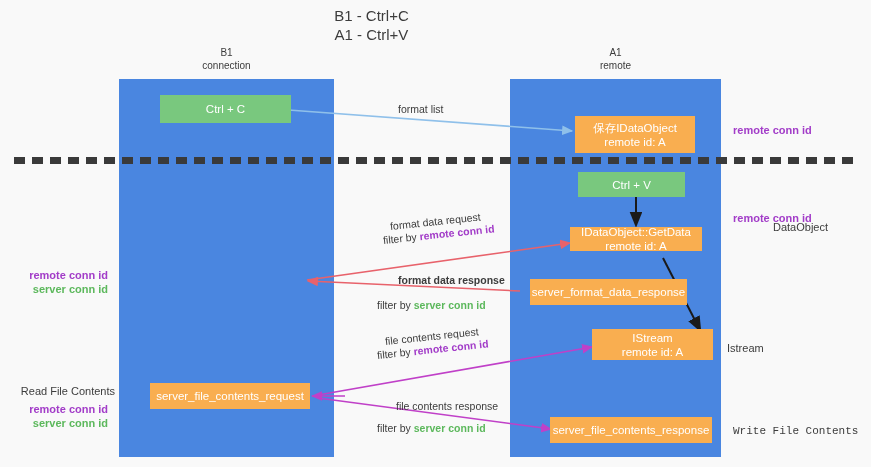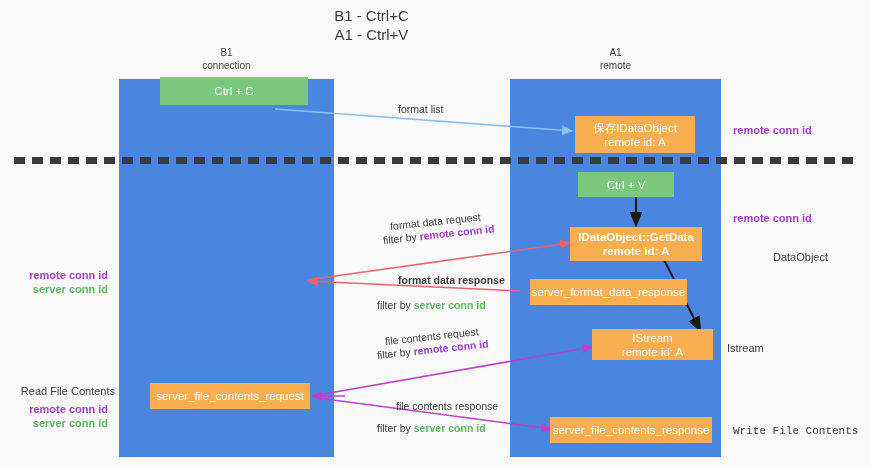--- a/index.html
+++ b/index.html
@@ -110,28 +110,28 @@
 
     <line x1="663" y1="258" x2="700" y2="330" stroke="#1a1a1a" stroke-width="2" marker-end="url(#ah-blk)"></line>
 
     <line x1="318" y1="395" x2="592" y2="347" stroke="#c040c8" stroke-width="1.6" marker-end="url(#ah-mag)"></line>
 
     <line x1="318" y1="398" x2="551" y2="429" stroke="#c040c8" stroke-width="1.6" marker-end="url(#ah-mag)"></line>
 
     <line x1="345" y1="396" x2="312" y2="396" stroke="#c040c8" stroke-width="1.6" marker-end="url(#ah-mag)"></line>
   </svg>
 
-  <div class="node green" style="left:160px;top:77px;width:148px;height:28px;">Ctrl + C</div>
+  <div class="node green" style="left:160px;top:95px;width:131px;height:28px;">Ctrl + C</div>
 
   <div class="node orange" style="left:575px;top:116px;width:120px;height:37px;">保存IDataObject
 remote id: A</div>
 
-  <div class="node green" style="left:578px;top:172px;width:96px;height:25px;">Ctrl + V</div>
+  <div class="node green" style="left:578px;top:172px;width:107px;height:25px;">Ctrl + V</div>
 
-  <div class="node orange" style="left:570px;top:227px;width:132px;height:34px;font-weight:bold;">IDataObject::GetData
+  <div class="node orange" style="left:570px;top:227px;width:132px;height:24px;">IDataObject::GetData
 remote id: A</div>
 
 
   <div class="node orange" style="left:514px;top:279px;width:157px;height:26px;margin-left:16px;">server_format_data_response</div>
 
   <div class="node orange" style="left:592px;top:329px;width:121px;height:31px;">IStream
 remote id: A</div>
 
   <div class="node orange" style="left:150px;top:383px;width:160px;height:26px;">server_file_contents_request</div>
 
@@ -155,21 +155,21 @@
   </div>
 
   <div class="edge-lbl" style="left:396px;top:399px;">file contents response</div>
   <div class="edge-lbl" style="left:377px;top:421px;">
     <span>filter by </span><span class="hi-green">server conn id</span>
   </div>
 
   <div class="lbl purple right" style="left:733px;top:123px;">remote conn id</div>
 
   <div class="lbl purple right" style="left:733px;top:211px;">remote conn id</div>
-  <div class="lbl dark right" style="left:733px;top:250px;padding-left:40px;">DataObject</div>
+  <div class="lbl dark right" style="left:733px;top:220px;padding-left:40px;">DataObject</div>
 
   <div class="lbl dark right" style="left:727px;top:341px;">Istream</div>
 
   <div class="lbl dark right" style="left:733px;top:424px;font-family:Liberation Mono, monospace;">Write File Contents</div>
 
   <div class="lbl purple rt" style="left:0px;top:268px;width:108px;">remote conn id</div>
   <div class="lbl green rt" style="left:0px;top:282px;width:108px;">server conn id</div>
 
   <div class="lbl dark rt" style="left:0px;top:384px;width:115px;">Read File Contents</div>
   <div class="lbl purple rt" style="left:0px;top:402px;width:108px;">remote conn id</div>

